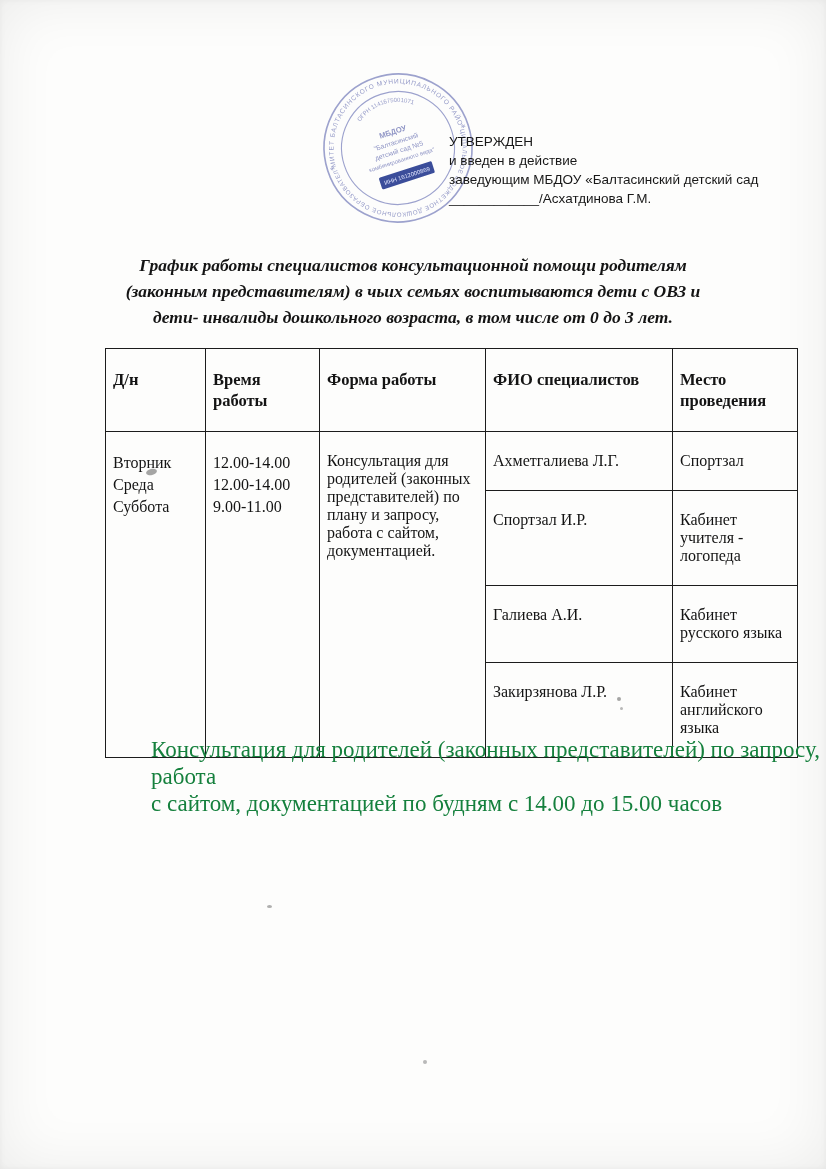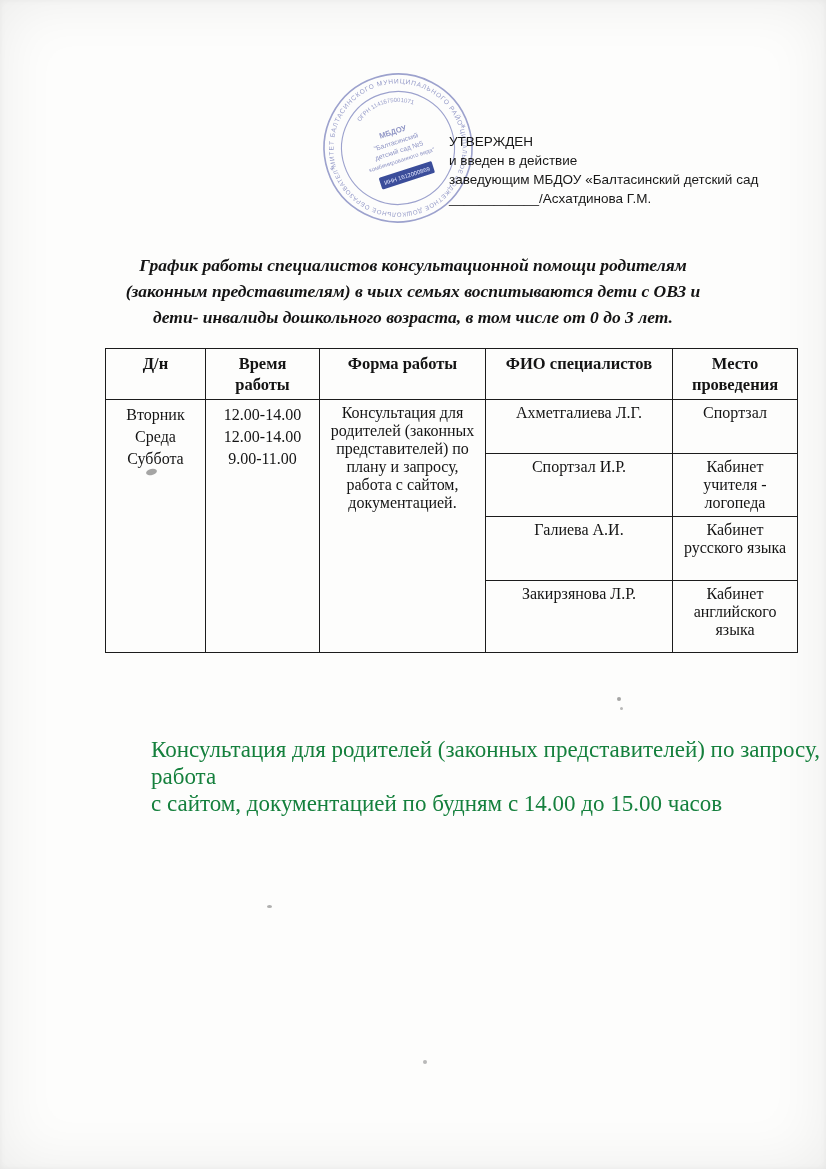--- a/index.html
+++ b/index.html
@@ -32,22 +32,22 @@
     white-space:pre-line; color:#141414;font-style:italic;
   }
 
   
   table.sched {
     position:absolute; left:105px; top:348px; width:692px;
     border-collapse:collapse; table-layout:fixed;
     font-size:16px; color:#141414;
   }
   table.sched th, table.sched td {
-    border:1.8px solid #1c1c1c; padding:4px 7px;
-    vertical-align:top; text-align:center; overflow:hidden;
+    border:1.8px solid #1c1c1c; padding:20px 7px;
+    vertical-align:top; text-align:left; overflow:hidden;
   }
   table.sched th { font-weight:bold; font-size:16.5px; line-height:21px; }
   table.sched thead tr { height:48px; }
   table.sched tbody tr:nth-child(1) { height:54px; }
   table.sched tbody tr:nth-child(2) { height:62px; }
   table.sched tbody tr:nth-child(3) { height:64px; }
   table.sched tbody tr:nth-child(4) { height:72px; }
   .pre { white-space:pre-line; line-height:22px; }
   td.low { padding-top:26px; }
 

